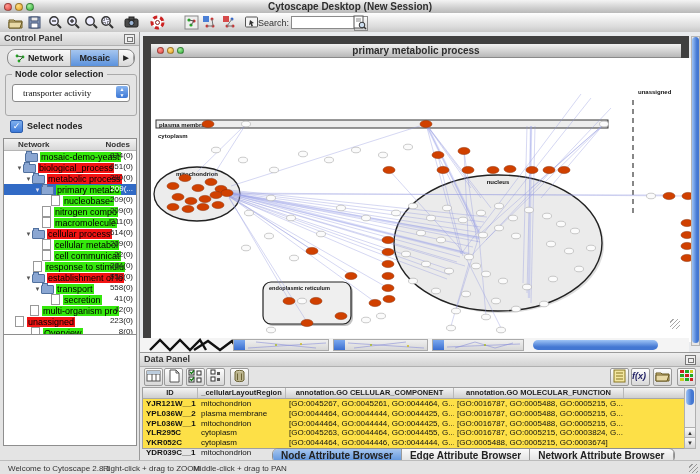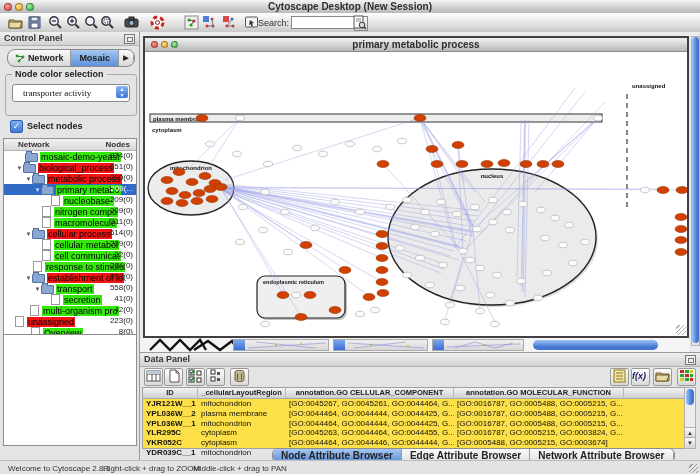--- a/index.html
+++ b/index.html
@@ -75,21 +75,21 @@
   .t-label{font-size:9px;color:#000;padding:0 1px;overflow:hidden;text-overflow:clip;max-width:86px;}
   .t-label.green{background:#35e80c;}
   .t-label.red{background:#f21313;}
   .t-count{position:absolute;right:3px;top:0;font-size:8px;color:#222;}
   .trow.sel .t-count{color:#fff;}
 
   #birdseye{position:absolute;left:3px;top:302px;width:134px;height:112px;background:#fff;border:1px solid #8e8e8e;box-sizing:border-box;}
 
   
   #mdi{left:140px;top:32px;width:560px;height:320px;background:#e9ebee;}
-  #net-window{position:absolute;left:3px;top:4px;width:546px;height:302px;border:2px solid #404040;background:#fff;box-sizing:border-box;}
+  #net-window{position:absolute;left:3px;top:4px;width:546px;height:302px;border:8px solid #404040;background:#fff;box-sizing:border-box;}
   #net-title{position:absolute;left:0;top:0;width:100%;height:13px;
     background:linear-gradient(#f2f2f2,#c9c9c9 70%,#b8b8b8);border-bottom:1px solid #8a8a8a;}
   #net-title .title{position:absolute;left:0;right:0;top:1px;text-align:center;font-size:10px;font-weight:bold;color:#2e2e2e;}
   .mini-light{position:absolute;top:3px;width:7px;height:7px;border-radius:50%;border:1px solid rgba(0,0,0,.35);box-sizing:border-box;}
   #net-canvas{position:absolute;left:0;top:14px;width:542px;height:284px;background:#fff;overflow:hidden;}
   #net-grip{position:absolute;right:1px;bottom:1px;width:10px;height:10px;
     background:repeating-linear-gradient(135deg,#fff 0 2px,#aaa 2px 3px);}
 
   #mdi-vscroll{position:absolute;left:551px;top:4px;width:9px;height:310px;background:#e6e6e6;border:1px solid #b5b5b5;box-sizing:border-box;}
   #mdi-vthumb{position:absolute;left:0px;top:0px;width:7px;height:306px;border-radius:4px;

